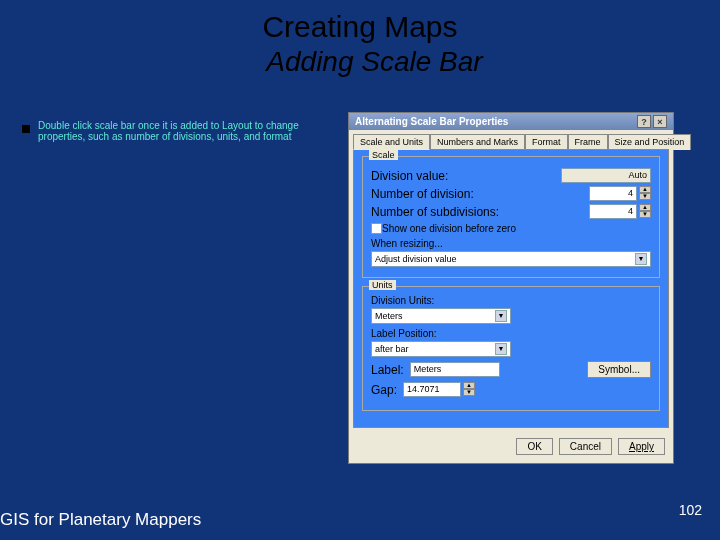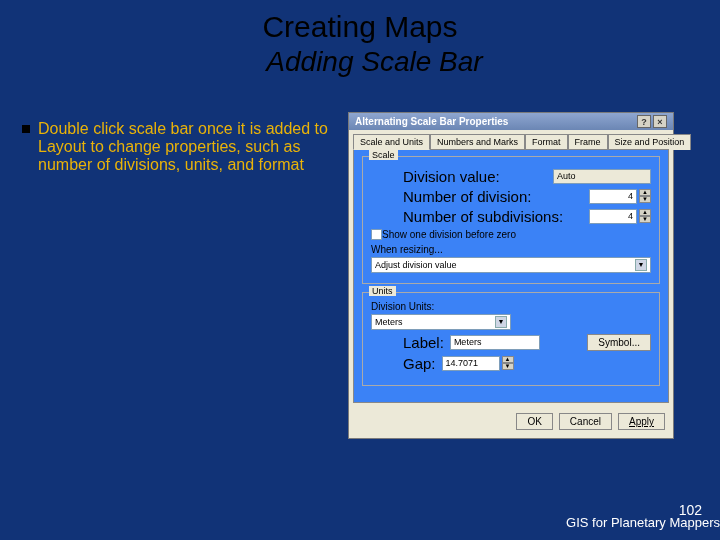--- a/index.html
+++ b/index.html
@@ -25,41 +25,41 @@
     font-size: 28px;
     font-style: italic;
     margin-top: 2px;
     padding-left: 29px;
   }
   .bullet-area {
     position: absolute;
     top: 120px;
     left: 22px;
     width: 310px;
-    color: #eab308;
-    font-size: 16px;
+    color: #5eead4;
+    font-size: 10px;
   }
   .bullet {
     display: flex;
     gap: 8px;
   }
   .bullet-sq {
     width: 8px;
     height: 8px;
     background: #000;
     margin-top: 5px;
     flex-shrink: 0;
   }
   .footer {
     position: absolute;
     bottom: 10px;
     width: 100%;
-    text-align: right;
+    text-align: left;
     color: #fff;
-    font-size: 13px;
+    font-size: 17px;
   }
   .pagenum {
     position: absolute;
     bottom: 22px;
     right: 18px;
     color: #fff;
     font-size: 14px;
   }
   
   .dialog {
@@ -130,21 +130,21 @@
     background: #ece9d8;
     padding: 0 3px;
     font-size: 9px;
   }
   .row {
     display: flex;
     align-items: center;
     justify-content: space-between;
     margin: 3px 0;
   }
-  .row label { font-size: 15px; margin-left: 32px; }
+  .row label { font-size: 12px; }
   .input {
     background: #fff;
     border: 1px solid #7e9db9;
     padding: 1px 3px;
     font-size: 9px;
     height: 15px;
   }
   .input.ro { background: #ece9d8; }
   .spin {
     display: flex; flex-direction: column;
@@ -217,21 +217,21 @@
     <div class="tab">Size and Position</div>
   </div>
 
   <div class="tab-panel">
 
     <div class="group">
       <div class="group-label">Scale</div>
 
       <div class="row">
         <label>Division value:</label>
-        <div class="input ro" style="width:98px;text-align:left">Auto</div>
+        <div class="input ro" style="width:90px;text-align:right">Auto</div>
       </div>
 
       <div class="row">
         <label>Number of division:</label>
         <div style="display:flex">
           <div class="input" style="width:48px;text-align:right">4</div>
           <div class="spin">
               <div>▲</div>
               <div>▼</div>
             </div>
@@ -267,20 +267,27 @@
       <div class="group-label">Units</div>
 
       <div style="margin-bottom:4px">
         <label>Division Units:</label>
         <div class="select" style="width:140px;margin-top:2px">
           <span>Meters</span>
           <div class="dd">▼</div>
         </div>
       </div>
 
+      <div style="margin-bottom:4px">
+        <label>Label Position:</label>
+        <div class="select" style="width:140px;margin-top:2px">
+          <span>after bar</span>
+          <div class="dd">▼</div>
+        </div>
+      </div>
 
       <div class="row" style="justify-content:flex-start;gap:6px">
         <label>Label:</label>
         <div class="input" style="width:90px">Meters</div>
         <div class="btn" style="margin-left:auto">Symbol...</div>
       </div>
 
       <div class="row" style="justify-content:flex-start;gap:6px;margin-top:4px">
         <label>Gap:</label>
         <div style="display:flex">

